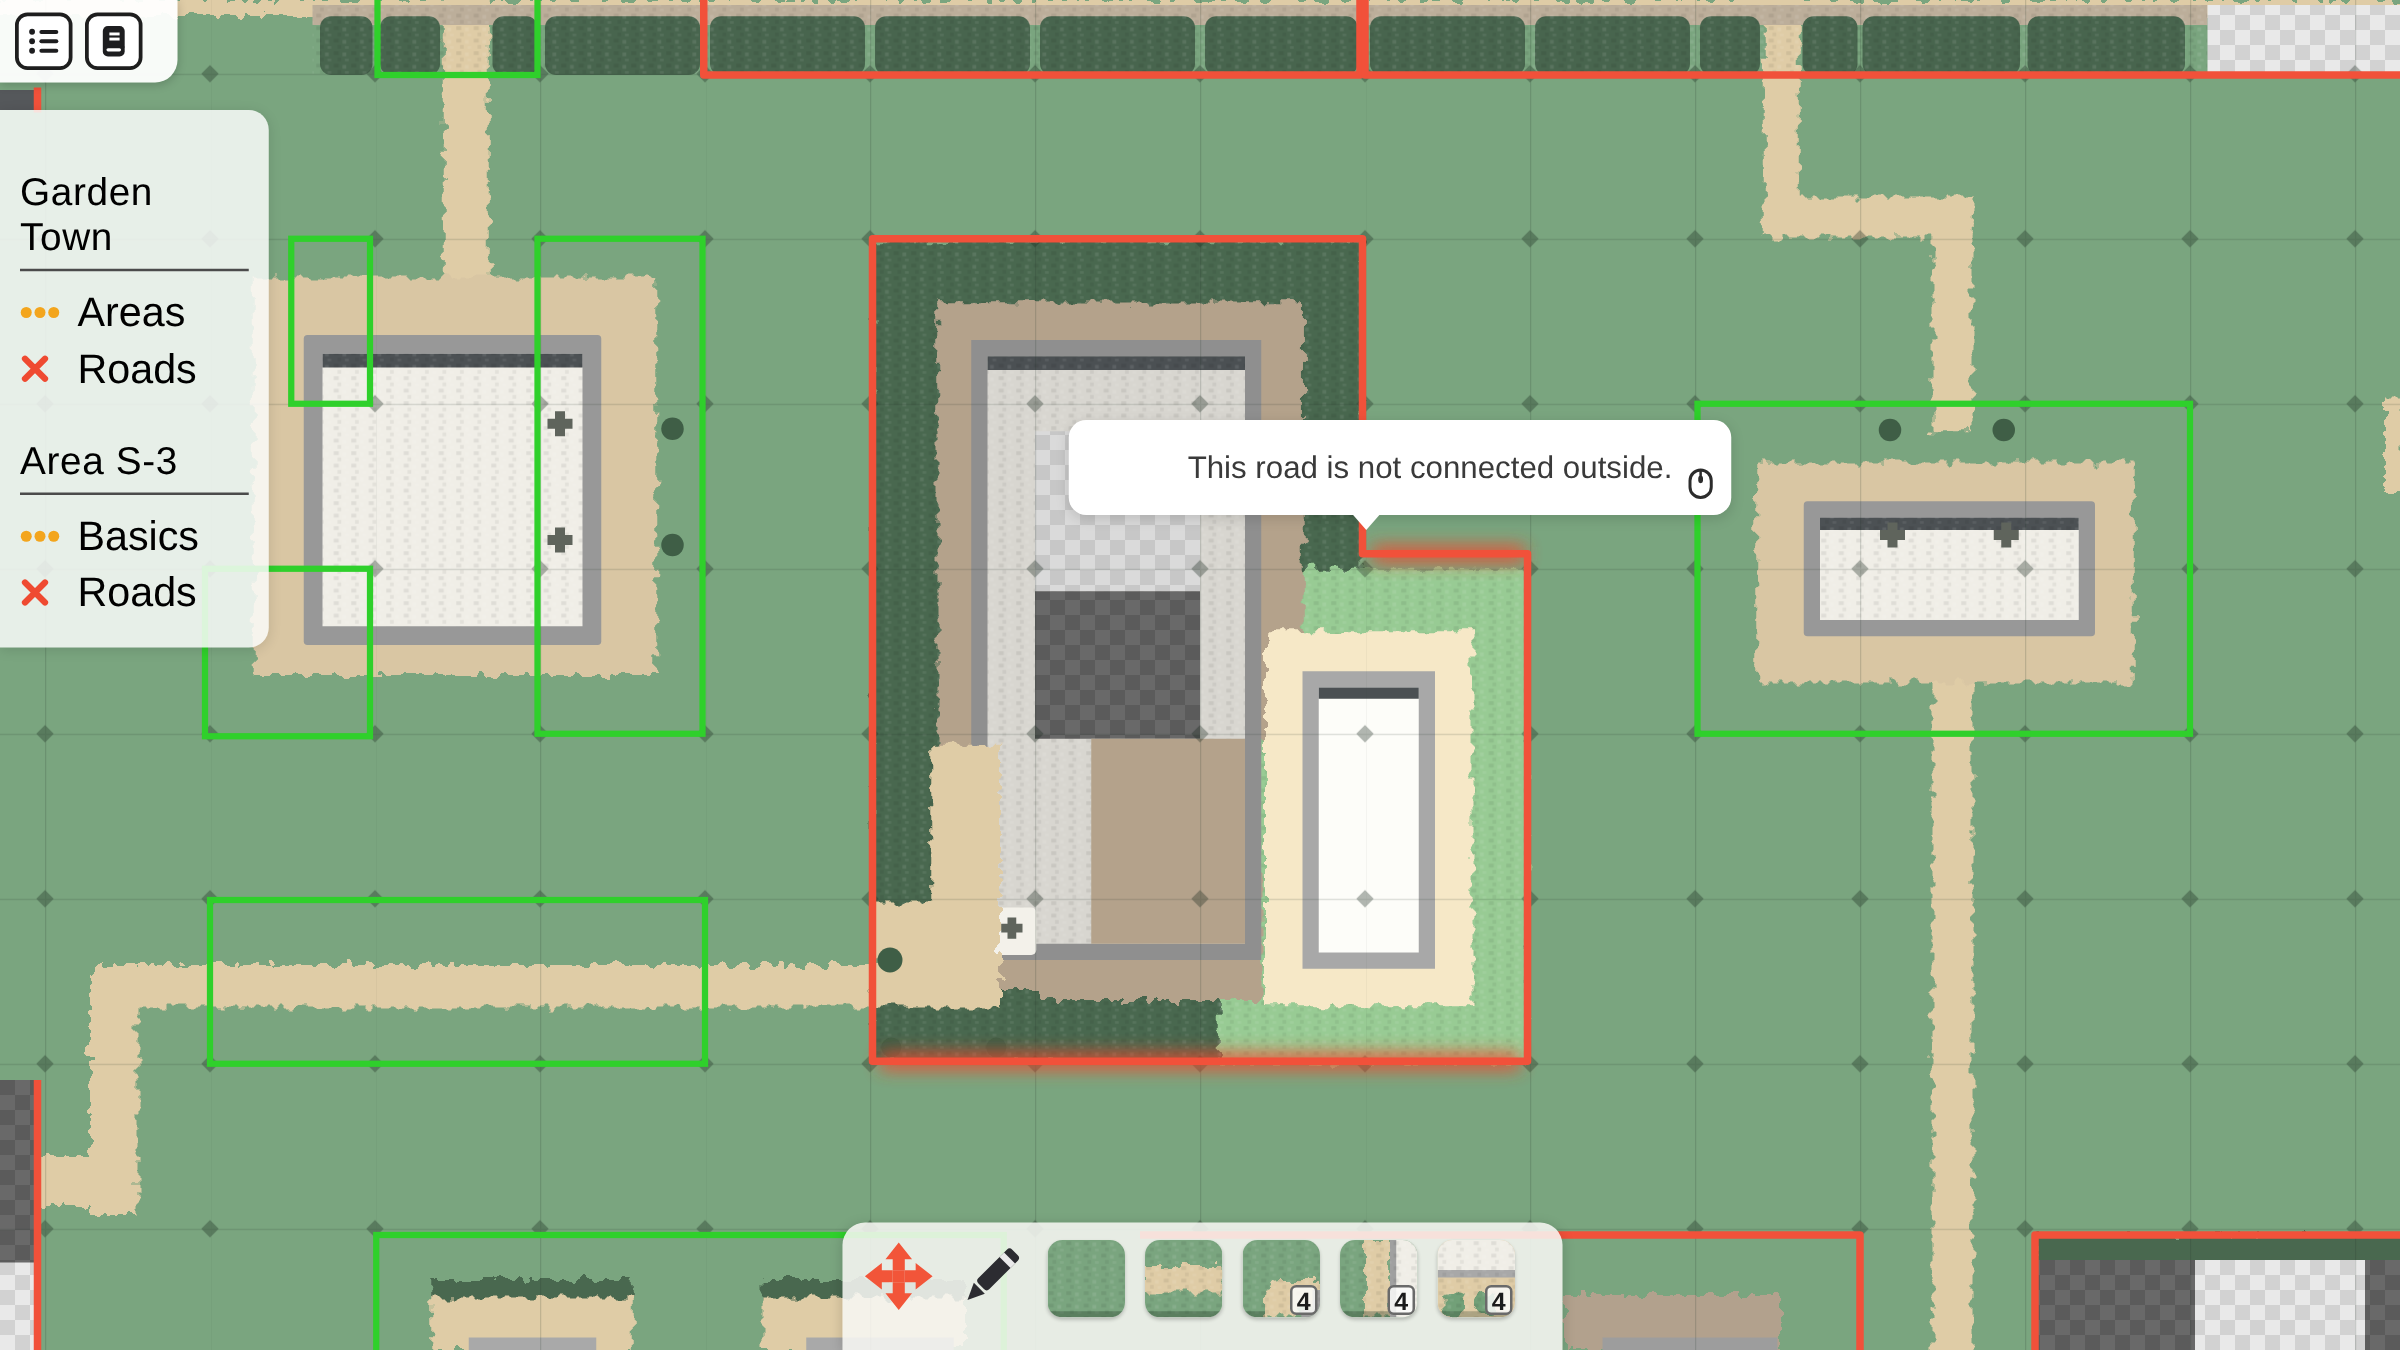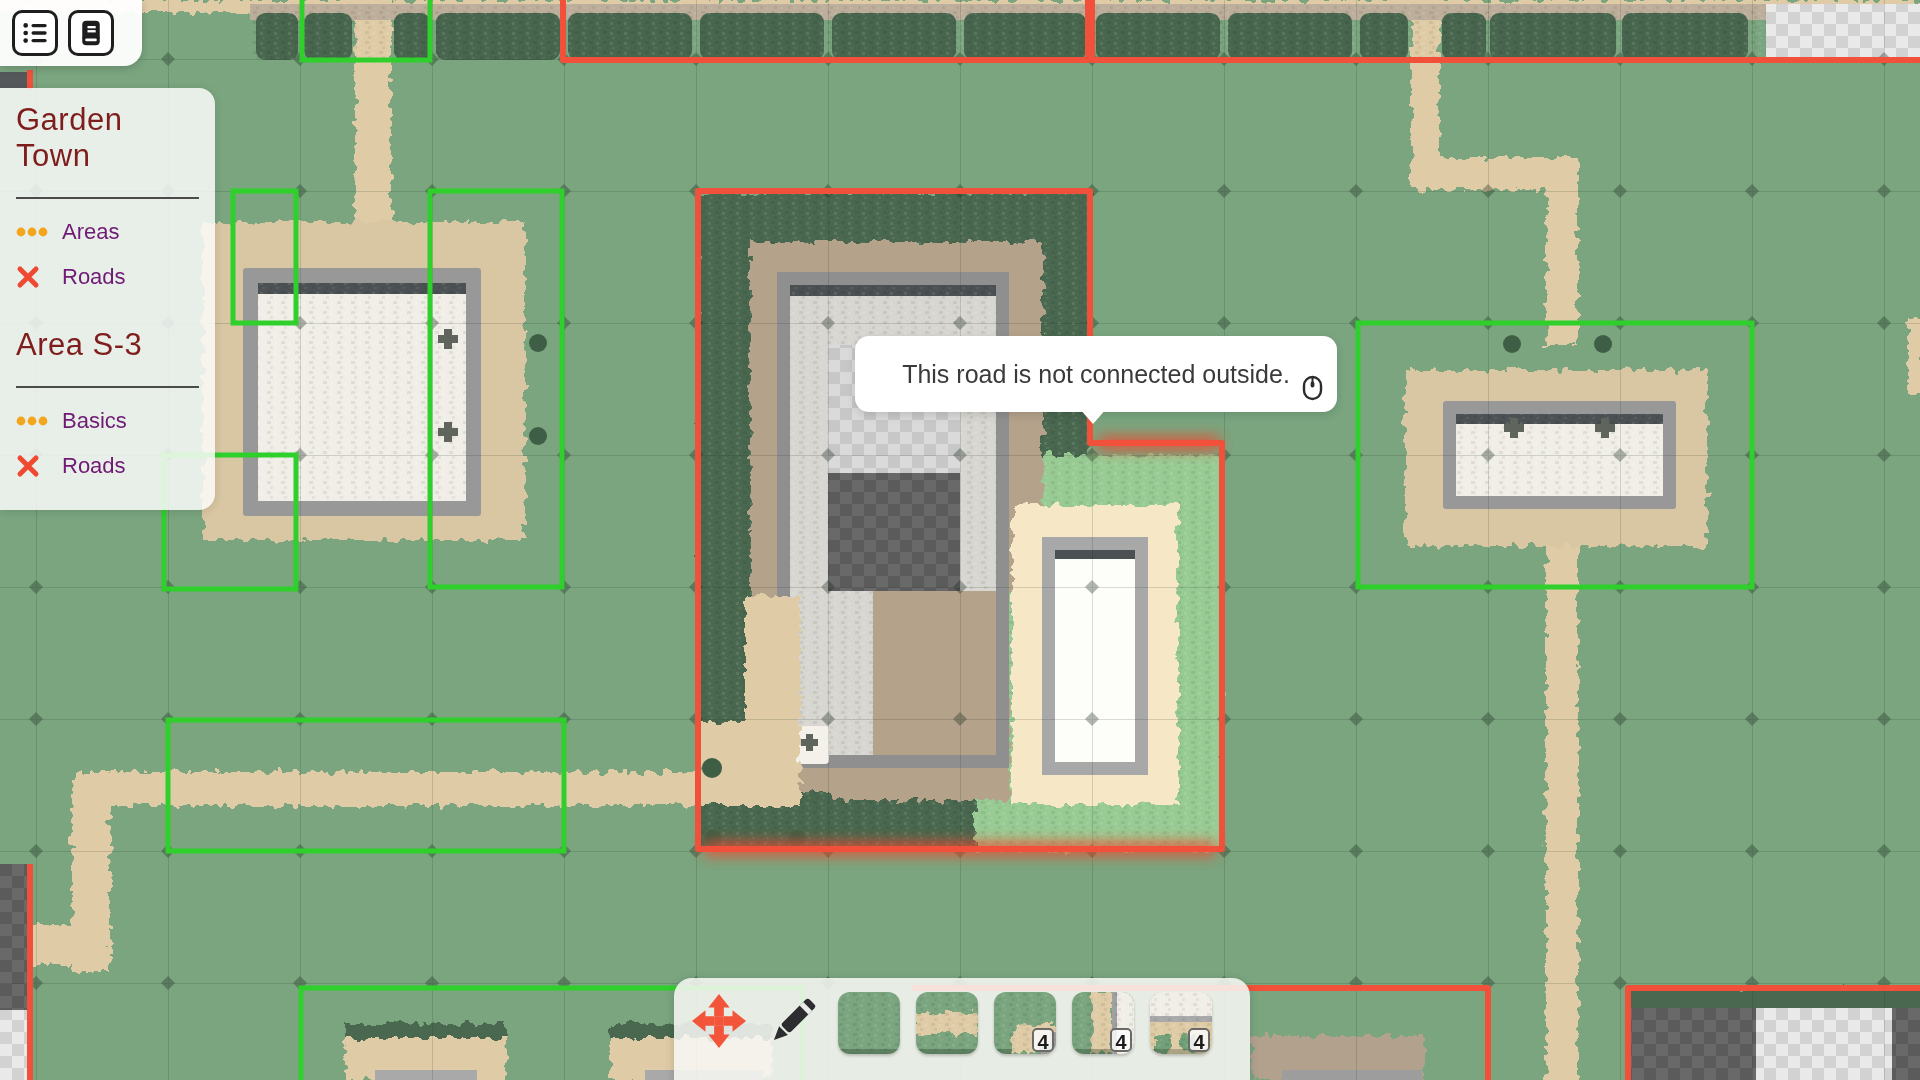--- a/index.html
+++ b/index.html
@@ -11,30 +11,30 @@
   .btn-card{position:absolute;left:0;top:0;width:142px;height:66px;
     background:rgba(255,255,255,.95);border-radius:0 0 18px 0;
     box-shadow:0 2px 8px rgba(0,0,0,.18);display:flex;gap:10px;padding:10px 0 0 12px;box-sizing:border-box;}
   .sq-btn{width:46px;height:46px;background:#fff;border:3px solid #1e1e1e;border-radius:10px;
     display:flex;align-items:center;justify-content:center;padding:0;cursor:pointer;}
 
   
   .panel{position:absolute;left:0;top:88px;width:215px;min-height:330px;box-sizing:border-box;
     background:rgba(250,252,250,.85);border-radius:0 16px 16px 0;
     box-shadow:0 2px 10px rgba(0,0,0,.12);padding:14px 0 22px 16px;}
-  .sec-title{font-size:31px;color:#7f1d1d;padding-bottom:23px;border-bottom:2.5px solid #4b4b4b;
-    margin-right:16px;margin-bottom:10px;letter-spacing:.5px;}
+  .sec-title{font-size:31px;color:#000000;padding-bottom:7px;border-bottom:2.5px solid #4b4b4b;
+    margin-right:16px;margin-bottom:10px;letter-spacing:.5px;margin-top:34px;}
   .sec + .sec{margin-top:28px;}
   .row{display:flex;align-items:center;gap:10px;height:45px;cursor:pointer;}
   .row .ic{width:36px;display:flex;align-items:center;justify-content:flex-start;}
-  .row .lbl{font-size:22px;color:#701a75;}
+  .row .lbl{font-size:33px;color:#000000;}
 
   
   .tooltip{position:absolute;left:855px;top:336px;width:482px;height:76px;background:#fff;
-    border-radius:14px;box-shadow:0 3px 10px rgba(0,0,0,.13);}
+    border-radius:14px;box-shadow:0 3px 10px rgba(0,0,0,.13);padding-left:48px;}
   .tooltip .txt{display:block;width:100%;height:76px;line-height:76px;text-align:center;
     font-size:25px;color:#3a3a3a;white-space:nowrap;}
   .tooltip:after{content:"";position:absolute;left:224px;bottom:-26px;border:14px solid transparent;
     border-top:16px solid #fff;}
   .tooltip .mouse{position:absolute;right:14px;bottom:7px;}
 
   
   .toolbar{position:absolute;left:674px;top:978px;width:576px;height:102px;box-sizing:border-box;
     background:rgba(247,247,244,.87);border-radius:18px 18px 0 0;
     box-shadow:0 2px 10px rgba(0,0,0,.16);display:flex;align-items:flex-start;gap:16px;

